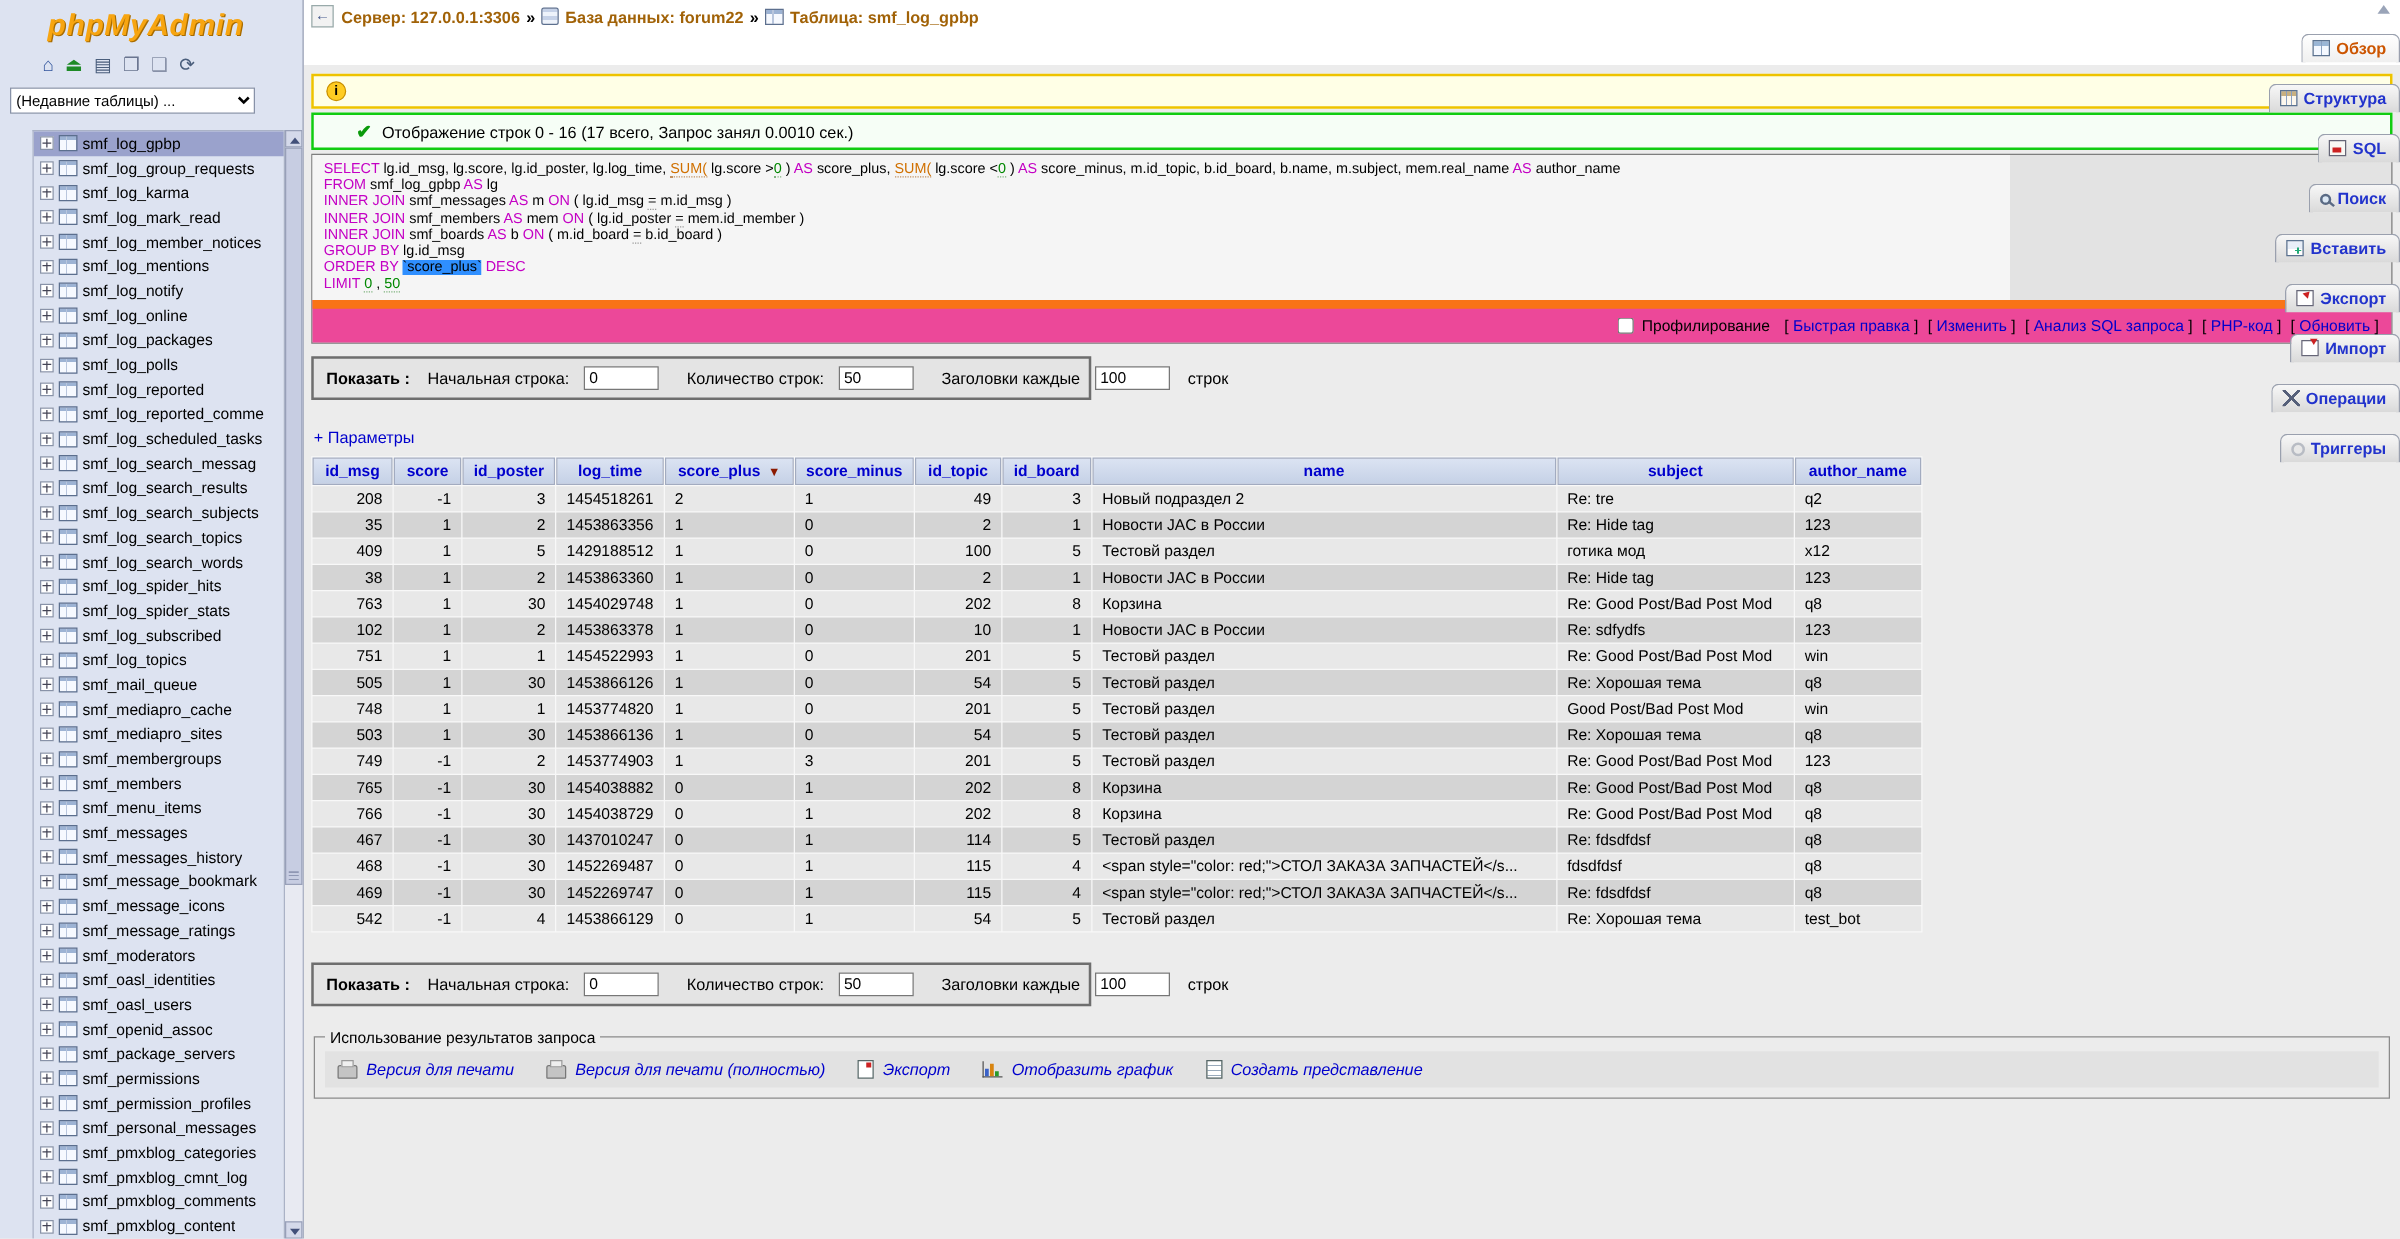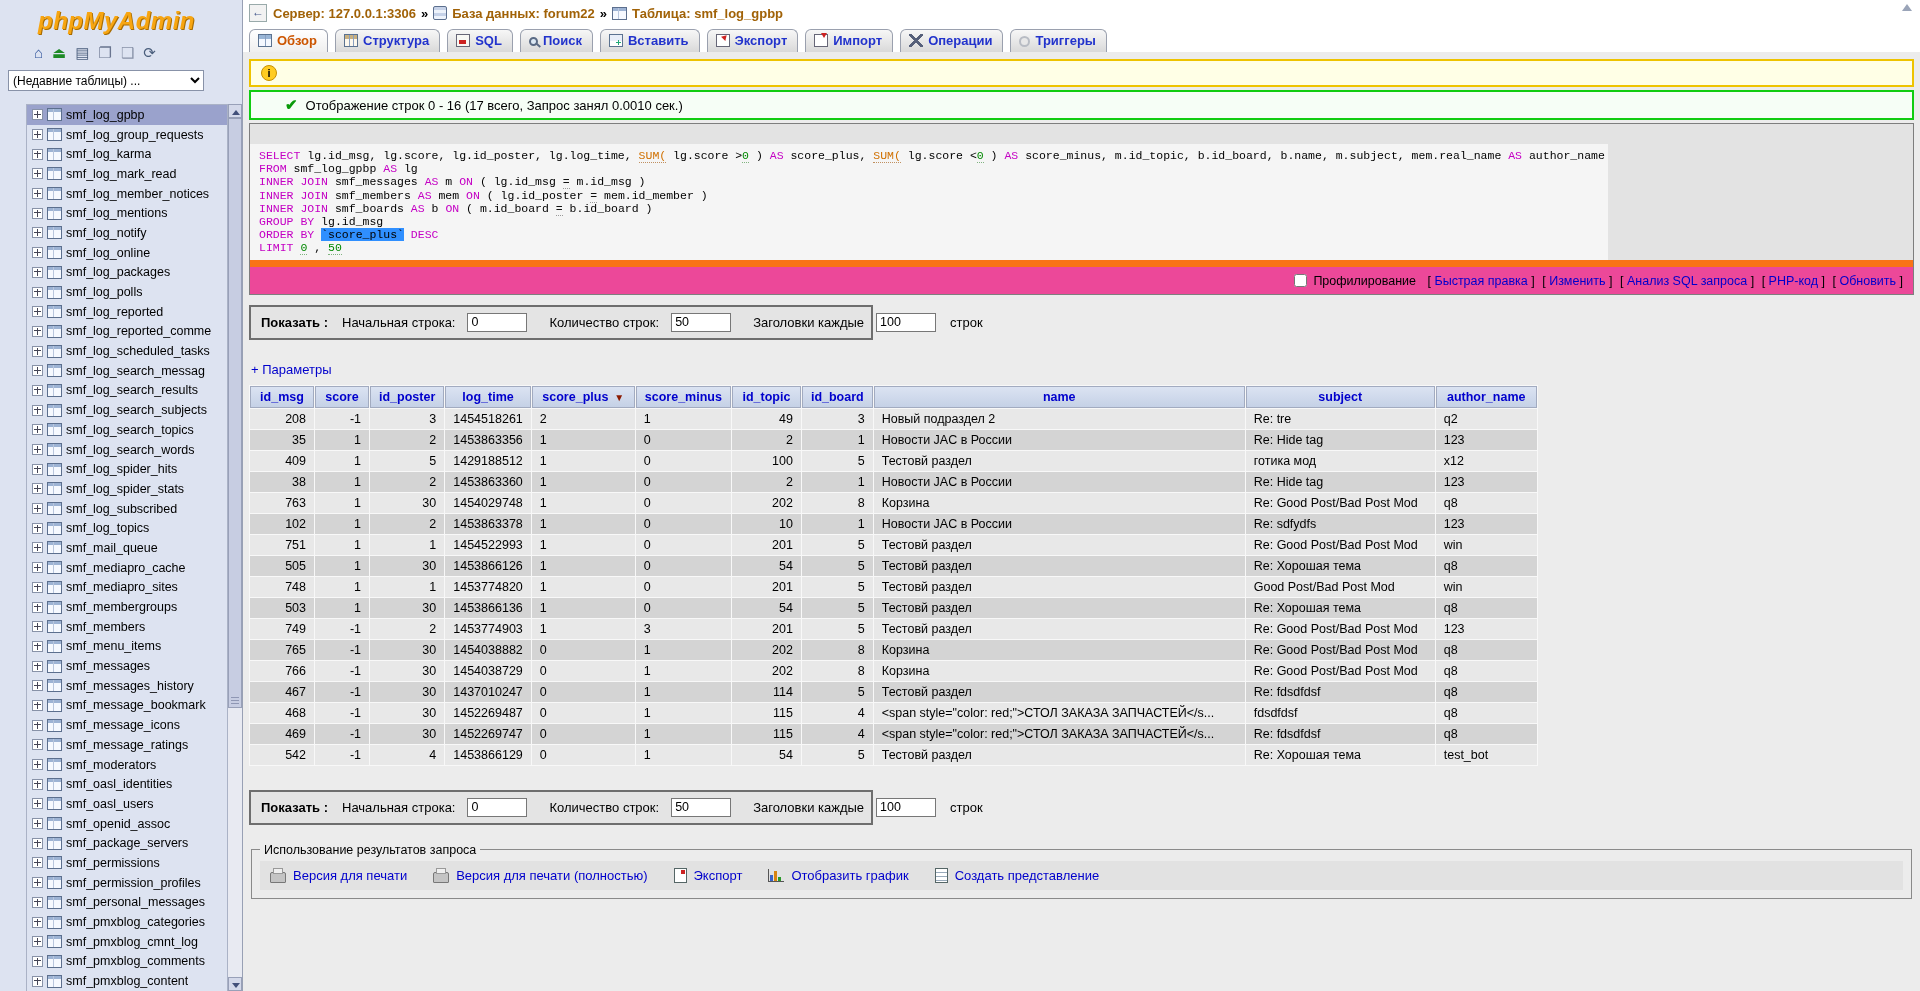--- a/index.html
+++ b/index.html
@@ -42,21 +42,21 @@
   .crumb{font-weight:bold;color:#0000cc;display:flex;align-items:center;gap:5px;white-space:nowrap;}
   .crumb .sep{color:#000;font-weight:bold;}
   .crumb a{color:#a16207;text-decoration:none;cursor:pointer;}
   .ico-db{width:12px;height:12px;border:1px solid #5c6f8e;border-radius:2px;background:
       linear-gradient(180deg,#c6d2e8 0 3px,#eef3fb 3px 6px,#c6d2e8 6px 9px,#eef3fb 9px);}
   .ico-tblsm{width:13px;height:11px;border:1px solid #5c6f8e;background:
       linear-gradient(90deg, transparent 5px, #b9c6dd 5px 6px, transparent 6px),
       linear-gradient(180deg,#9db3d4 0 3px,#f6f9ff 3px);}
   .mini-top{position:absolute;right:8px;top:4px;width:0;height:0;border-left:5px solid transparent;border-right:5px solid transparent;border-bottom:7px solid #9aa4b8;cursor:pointer;}
 
-  .tabsrow{background:#fff;padding:3px 0 0 6px;display:flex;gap:7px;align-items:flex-end;height:25px;}
+  .tabsrow{background:#fff;padding:3px 0 0 6px;display:flex;gap:17px;align-items:flex-end;height:25px;flex-direction:column;}
   .tab{display:flex;align-items:center;gap:5px;padding:3px 10px 4px 8px;border:1px solid #9aa0ae;border-bottom:none;
       border-radius:6px 6px 0 0;background:linear-gradient(180deg,#f7f7f7,#d9d9d9);
       font-weight:bold;color:#2233cc;text-decoration:none;cursor:pointer;white-space:nowrap;}
   .tab.active{background:linear-gradient(180deg,#ffffff,#efefef);color:#cc5500;}
   .ti{display:inline-block;width:14px;height:13px;box-sizing:border-box;}
   .ti-browse{border:1px solid #5b7290;background:
       linear-gradient(90deg, transparent 6px, #8aa0c0 6px 7px, transparent 7px),
       linear-gradient(180deg,#9ab6d6 0 4px,#f4f8ff 4px);}
   .ti-structure{border:1px solid #5b7290;background:
       linear-gradient(90deg, transparent 4px, #8aa0c0 4px 5px, transparent 5px 8px, #8aa0c0 8px 9px, transparent 9px),
@@ -79,21 +79,21 @@
 
   .content{padding:4px 6px 0 6px;background:#ececec;height:calc(100% - 75px);box-sizing:border-box;}
   .banner{display:flex;align-items:center;gap:8px;padding:4px 10px;margin:3px 0;}
   .banner-warning{border:2px solid #eec300;background:#ffffe6;}
   .banner-success{border:2px solid #11cc11;background:#f6fef6;}
   .warn-ico{width:14px;height:14px;min-width:14px;border-radius:50%;background:#ffcc22;border:1px solid #c89000;
       color:#000;font-weight:bold;font-size:11px;line-height:14px;text-align:center;}
   .ok-ico{color:#0a9a0a;font-weight:bold;font-size:15px;margin-left:24px;}
 
   .sqlpanel{border:1px solid #7e7e7e;background:#e3e3e3;margin-top:2px;}
-  .sqlbox{background:#f5f5f5;width:1340px;padding:5px 9px;font-family:Liberation Mono, monospace;font-size:11.5px;line-height:13.2px;margin-top:20px;}
+  .sqlbox{background:#f5f5f5;width:1340px;padding:5px 9px;font-family:Liberation Sans, sans-serif;font-size:11.5px;line-height:13.2px;}
   .sqlline{white-space:pre;}
   .tok-kw{color:#c400c4;}
   .tok-fn{color:#d07000;border-bottom:1px dotted #c09060;}
   .tok-num{color:#008800;border-bottom:1px dotted #7fb37f;}
   .tok-op{color:#111;border-bottom:1px dotted #999;}
   .tok-pl{color:#000;}
   .tok-sel{background:#2f8fff;color:#000;}
   .profrow{background:#ec4899;border-top:7px solid #f97316;text-align:right;padding:4px 10px;font-size:12.5px;white-space:nowrap;}
   .profrow .lbl{margin-right:4px;}
   .br{color:#000;margin-left:4px;}
@@ -114,21 +114,21 @@
   table.results td{padding:2.5px 8px;white-space:nowrap;overflow:hidden;height:15px;}
   tr.odd td{background:#e8e8e8;}
   tr.even td{background:#d4d4d4;}
   td.al-r{text-align:right;}
   td.al-l{text-align:left;}
   .sort-arrow{color:#8b1a00;font-size:10px;margin-left:6px;}
 
   fieldset.usage{border:1px solid #8a8a8a;margin-top:18px;padding:4px 8px 8px 8px;background:#ececec;}
   fieldset.usage legend{font-size:12.5px;padding:0 4px;}
   .usage-row{background:#e2e2e2;padding:7px 10px;display:flex;align-items:center;gap:26px;white-space:nowrap;}
-  .usage-link{display:flex;align-items:center;gap:7px;color:#0000cc;text-decoration:none;cursor:pointer;}
+  .usage-link{display:flex;align-items:center;gap:7px;color:#0000cc;text-decoration:none;cursor:pointer;font-style:italic;}
   .ico-print{width:14px;height:9px;background:#c4c4c4;border:1px solid #777;border-radius:2px 2px 1px 1px;position:relative;margin-top:4px;}
   .ico-print::before{content:"";position:absolute;top:-5px;left:2px;right:2px;height:4px;background:#efefef;border:1px solid #999;}
   .ico-page{width:11px;height:13px;background:#fff;border:1px solid #566;position:relative;}
   .ico-page.red::after{content:"";position:absolute;right:1px;top:1px;width:4px;height:4px;background:#c22;}
   .ico-page.lines{background:repeating-linear-gradient(180deg,#fff 0 3px,#9ab 3px 4px);}
   .ico-chart{width:15px;height:12px;border-left:1px solid #555;border-bottom:1px solid #555;position:relative;}
   .ico-chart i{position:absolute;bottom:0;width:3px;display:block;}
   .ico-chart i:nth-child(1){left:1px;height:6px;background:#3a62c8;}
   .ico-chart i:nth-child(2){left:5px;height:10px;background:#d88410;}
   .ico-chart i:nth-child(3){left:9px;height:4px;background:#2a9a2a;}

